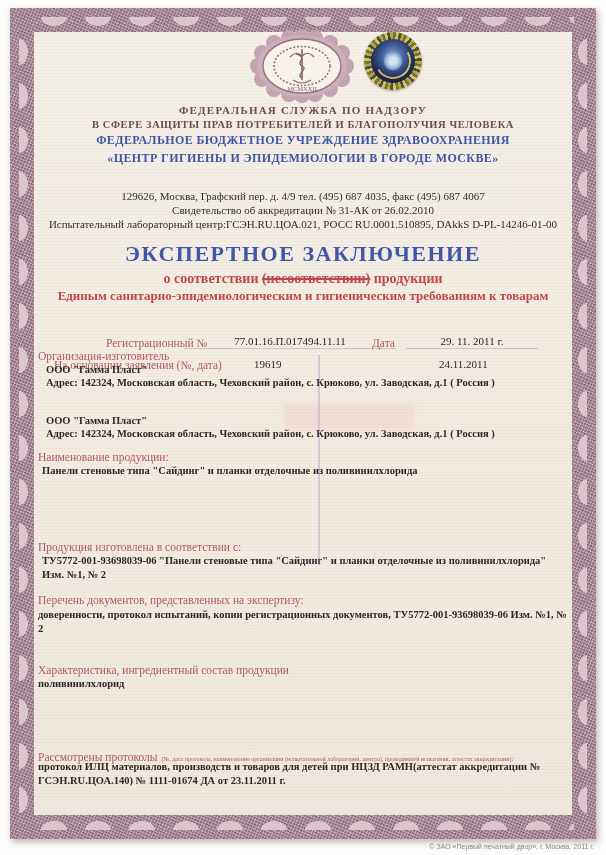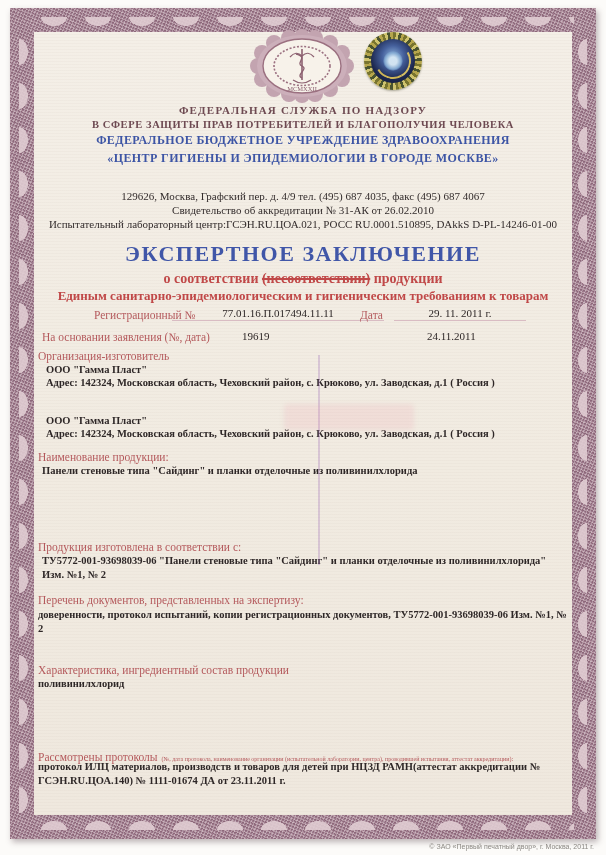--- a/index.html
+++ b/index.html
@@ -45,21 +45,21 @@
   .title-main { color:#4056a8; font-weight:bold; font-size:22px; letter-spacing:1.5px; }
   .title-sub { color:#c04848; font-weight:bold; font-size:14px; }
   .title-sub .struck { text-decoration:line-through; text-decoration-thickness:1.5px; }
   .title-sub2 { color:#c04848; font-weight:bold; font-size:13px; }
 
   .lbl { color:#b4595c; font-size:11.5px; }
   .val { color:#2e2727; font-weight:normal; font-size:11px; }
   .body-txt { color:#2e2727; font-weight:bold; font-size:10.5px; line-height:13.5px; }
   .fine { color:#b4595c; font-size:6px; }
 
-  .row { position:absolute; left:8px; right:4px; height:20px; }
+  .row { position:absolute; left:20px; right:4px; height:20px;margin-top:28px; }
   .row .lbl { position:absolute; top:3px; }
   .u-line { position:absolute; border-bottom:1px solid #d9bcc3; text-align:center; padding-bottom:1px; }
 
   .doc-number { color:#c23c3c; font-weight:bold; font-size:16px; letter-spacing:2.5px; }
   .print-credit { position:absolute; right:12px; top:843px; color:#8a8782; font-size:7px;
     font-family:"Liberation Sans","DejaVu Sans",sans-serif; }
 
   
   .v-artifact { position:absolute; left:284px; top:323px; width:1.5px; height:210px;
     background:rgba(150,100,180,.28); }

